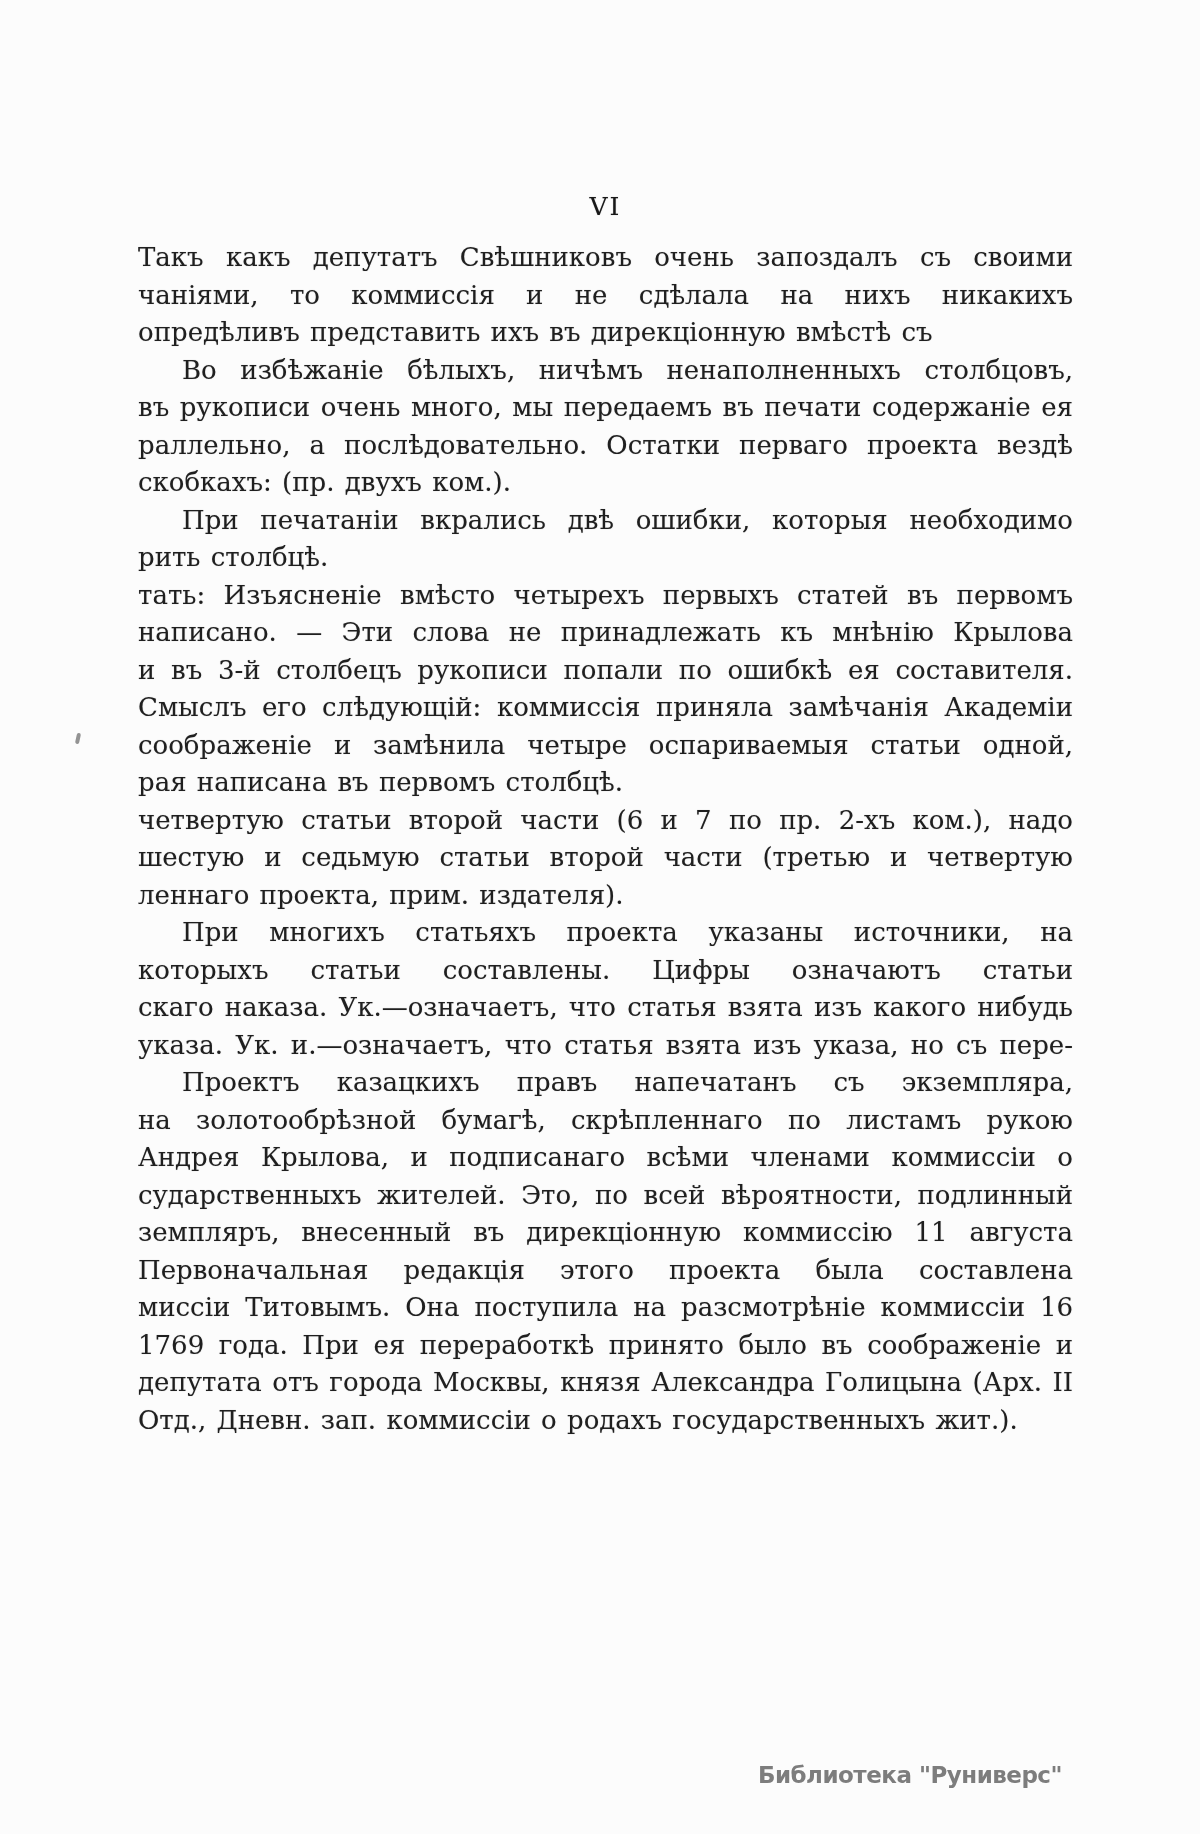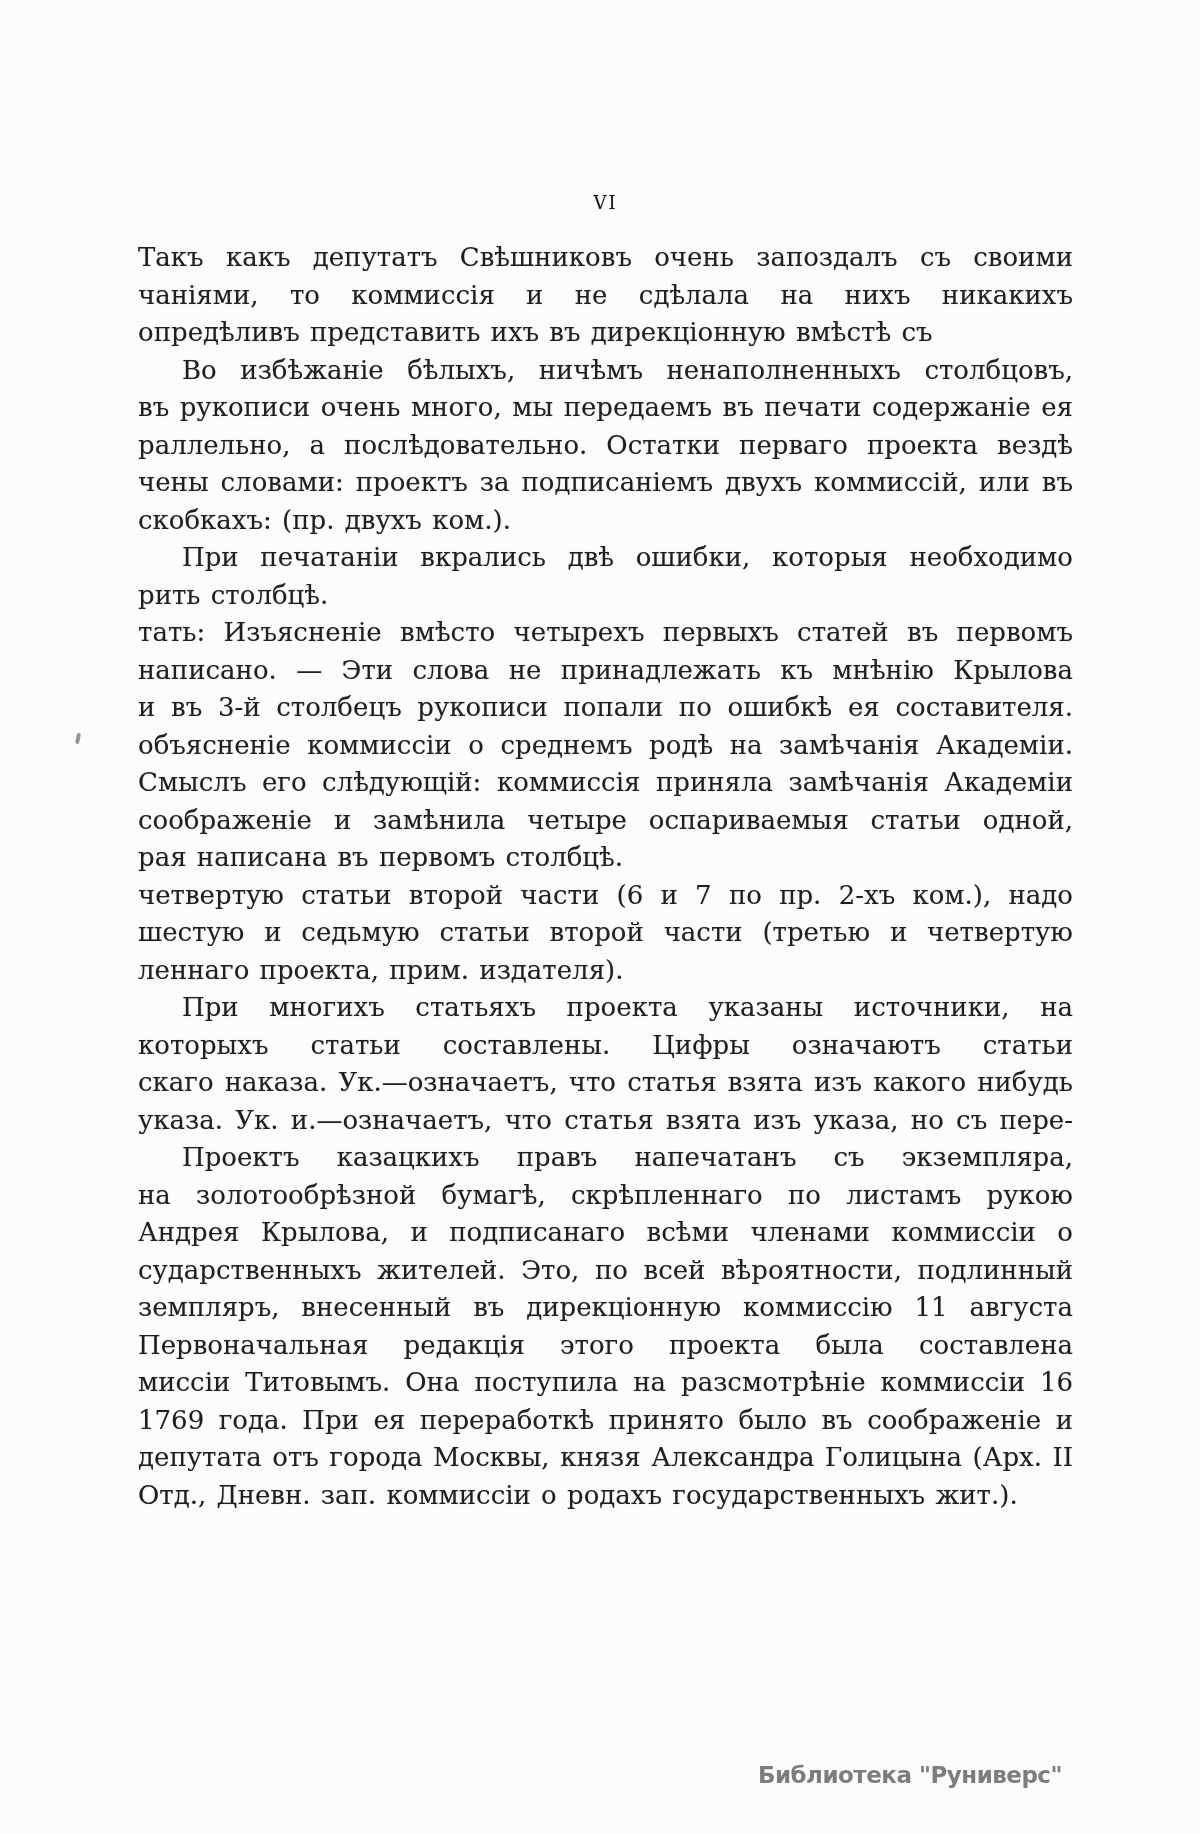--- a/index.html
+++ b/index.html
@@ -15,21 +15,21 @@
     overflow: hidden;
     font-family: "DejaVu Serif", serif;
     color: #1f1f1f;
   }
   .folio {
     position: absolute;
     top: 192px;
     left: 138px;
     width: 935px;
     text-align: center;
-    font-size: 18px;
+    font-size: 25px;
     letter-spacing: 2px;
     color: #181818;
     text-shadow: 0 0 1px rgba(25,25,25,0.35);
   }
   .text-block {
     position: absolute;
     top: 239px;
     left: 138px;
     width: 935px;
     font-size: 26px;
@@ -81,32 +81,30 @@
   <div class="text-block">
       <div class="para">
         <div class="line">Такъ какъ депутатъ Свѣшниковъ очень запоздалъ съ своими замѣ-</div>
         <div class="line">чаніями, то коммиссія и не сдѣлала на нихъ никакихъ объясненій,</div>
         <div class="line last">опредѣливъ представить ихъ въ дирекціонную вмѣстѣ съ проектомъ.</div>
       </div>
       <div class="para">
         <div class="line indent">Во избѣжаніе бѣлыхъ, ничѣмъ ненаполненныхъ столбцовъ, которыхъ</div>
         <div class="line">въ рукописи очень много, мы передаемъ въ печати содержаніе ея не па-</div>
         <div class="line">раллельно, а послѣдовательно. Остатки перваго проекта вездѣ отмѣ-</div>
-        <div class="line">чены словами: проектъ за подписаніемъ двухъ коммиссій, или въ</div>
         <div class="line last">скобкахъ: (пр. двухъ ком.).</div>
       </div>
       <div class="para">
         <div class="line indent">При печатаніи вкрались двѣ ошибки, которыя необходимо огово-</div>
         <div class="line last">рить столбцѣ.</div>
       </div>
       <div class="para">
         <div class="line">тать: Изъясненіе вмѣсто четырехъ первыхъ статей въ первомъ столбцѣ</div>
         <div class="line">написано. — Эти слова не принадлежать къ мнѣнію Крылова</div>
         <div class="line">и въ 3-й столбецъ рукописи попали по ошибкѣ ея составителя. Это</div>
-        <div class="line">объясненіе коммиссіи о среднемъ родѣ на замѣчанія Академіи.</div>
         <div class="line">Смыслъ его слѣдующій: коммиссія приняла замѣчанія Академіи въ</div>
         <div class="line">соображеніе и замѣнила четыре оспариваемыя статьи одной, кото-</div>
         <div class="line last">рая написана въ первомъ столбцѣ.</div>
       </div>
       <div class="para">
         <div class="line">четвертую статьи второй части (6 и 7 по пр. 2-хъ ком.), надо читать:</div>
         <div class="line">шестую и седьмую статьи второй части (третью и четвертую исправ-</div>
         <div class="line last">леннаго проекта, прим. издателя).</div>
       </div>
       <div class="para">

